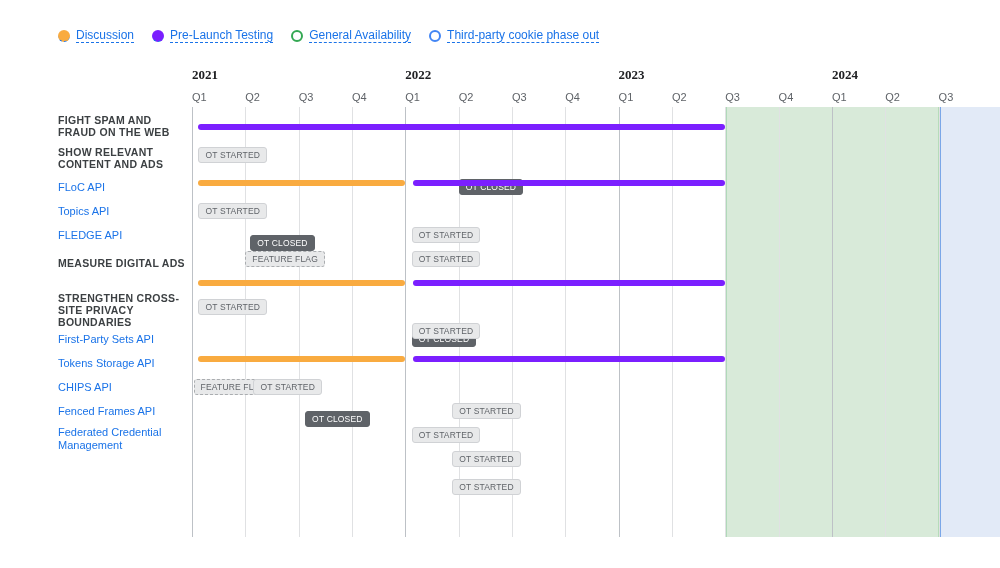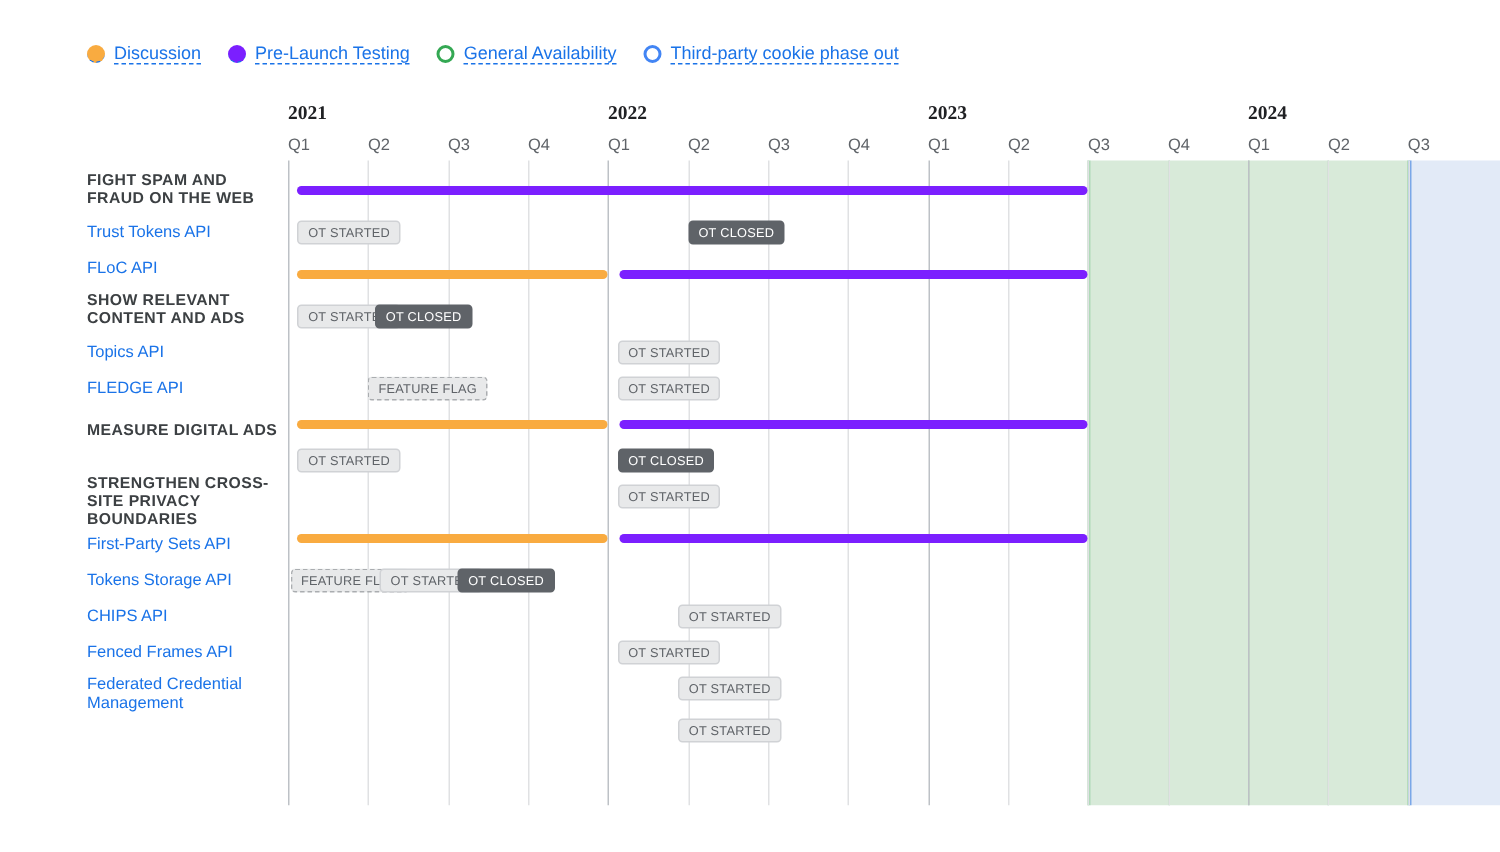--- a/index.html
+++ b/index.html
@@ -116,21 +116,21 @@
   .badge {
     position: absolute; top: 50%; transform: translateY(-50%);
     height: 16px; padding: 0 6px;
     display: inline-flex; align-items: center;
     font-size: 8.5px; font-weight: 500; letter-spacing: 0.02em;
     border-radius: 3px; white-space: nowrap;
     background: var(--badge-bg); color: var(--muted);
     border: 1px solid var(--badge-border);
   }
   .badge.dashed { border: 1px dashed #aaadb0; }
-  .badge.dark { background: var(--badge-dark-bg); color: #fff; border-color: var(--badge-dark-bg); }
+  .badge.dark { background: var(--badge-dark-bg); color: #fff; border-color: var(--badge-dark-bg); margin-top: 32px; }
 
   .green-gridline { position: absolute; top: 40px; bottom: 0; width: 1px; background: rgba(54,168,83,0.25); }
 </style>
 </head>
 <body>
 
 <div class="legend">
   <div class="legend-item">
     <span class="dot orange"></span>
     <span>Discussion</span>
@@ -150,30 +150,27 @@
 </div>
 
 <div class="chart">
 
   <div class="labels">
     <div class="row-space"></div>
 
     <div class="row-label section two">
       <span>FIGHT SPAM AND FRAUD ON THE WEB</span>
     </div>
-    <div class="row-label link">
-      <span>Trust Tokens API</span>
-    </div>
-
-    <div class="row-label link">
-        <span>FLoC API</span>
-      </div>
+
     <div class="row-label section two">
       <span>SHOW RELEVANT CONTENT AND ADS</span>
     </div>
+    <div class="row-label link">
+        <span>FLoC API</span>
+      </div>
     <div class="row-label link">
         <span>Topics API</span>
       </div>
     <div class="row-label link">
         <span>FLEDGE API</span>
       </div>
 
     <div class="row-label section">
       <span>MEASURE DIGITAL ADS</span>
     </div>

